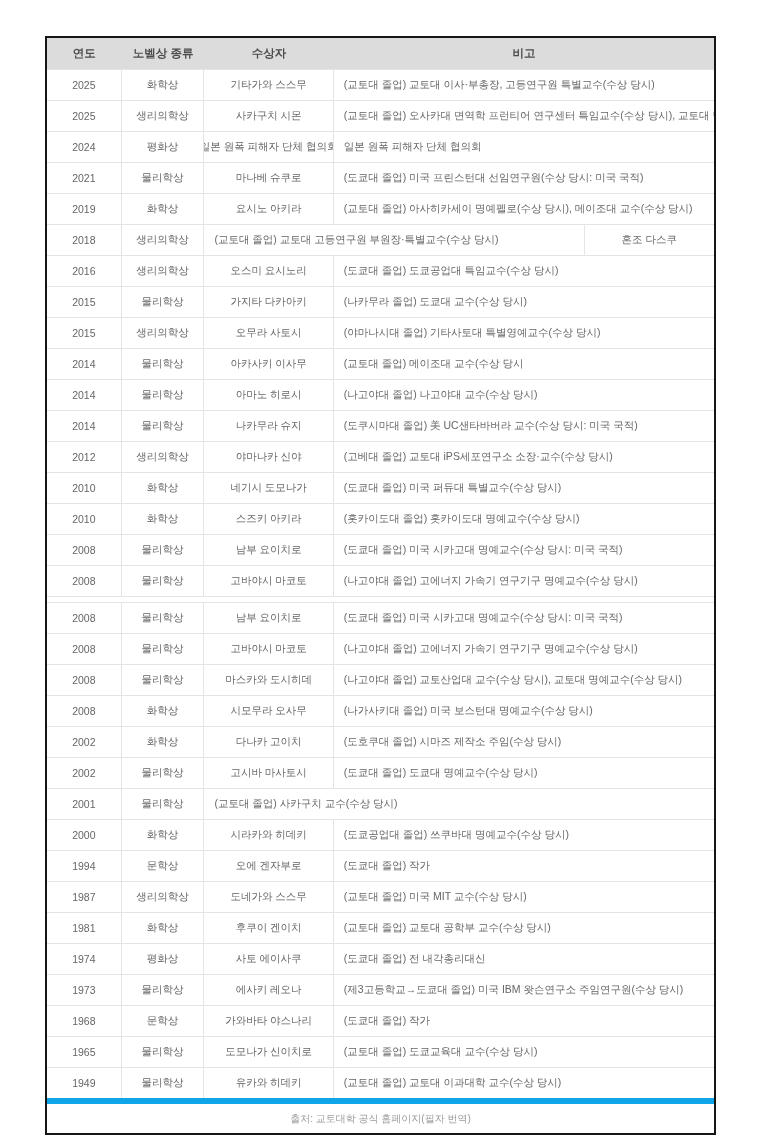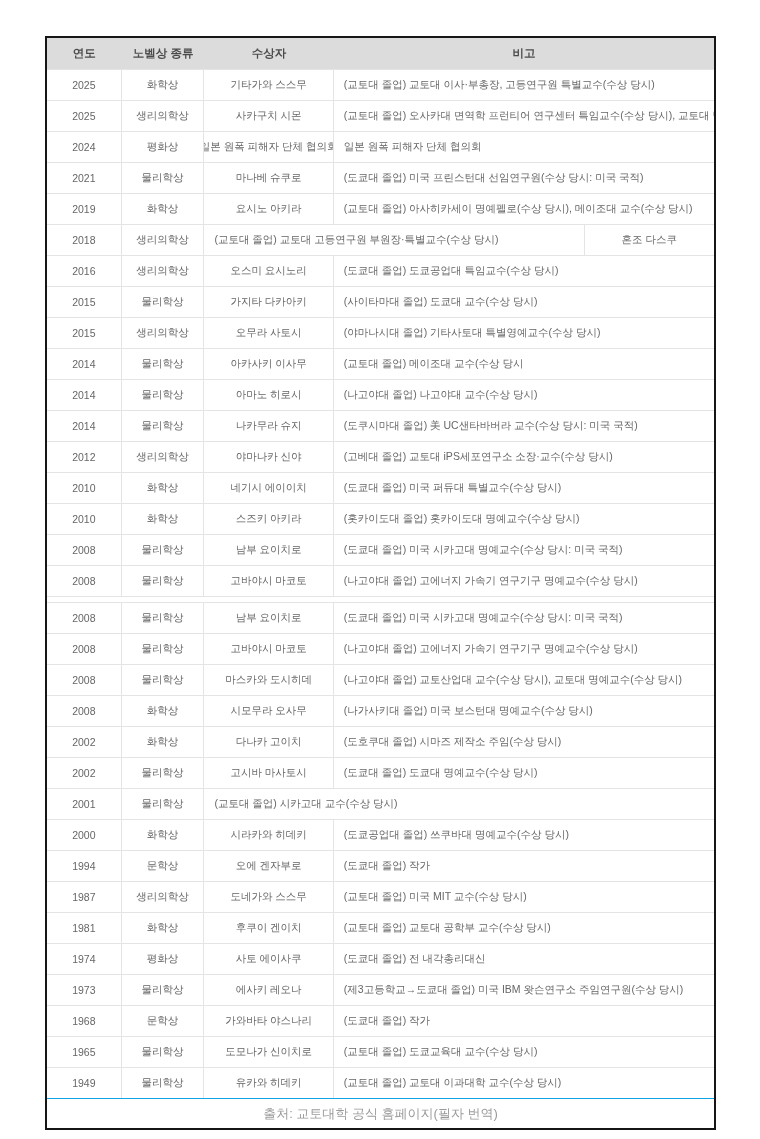--- a/index.html
+++ b/index.html
@@ -56,26 +56,26 @@
     text-align: right;
   }
   .brow .cell { white-space: nowrap; }
   .brow .cell:not(:last-child) { border-right: 1px solid #e4e4e4; }
   .section-gap {
     height: 5px;
     border-top: 1px solid #e4e4e4;
     background: #ffffff;
   }
   .tfoot {
-    border-top: 1px solid #0ea5e9;
+    border-top: 6px solid #0ea5e9;
     height: 29px;
     display: flex;
     align-items: center;
     justify-content: center;
-    font-size: 13px;
+    font-size: 10px;
     color: #9a9a9a;
   }
 </style>
 </head>
 <body>
 
 <div class="page">
   <div class="table-wrap">
 
     <div class="row thead">
@@ -132,21 +132,21 @@
         <div class="cell c-year">2016</div>
         <div class="cell c-prize">생리의학상</div>
         <div class="cell c-winner">오스미 요시노리</div>
         <div class="cell c-note">(도쿄대 졸업) 도쿄공업대 특임교수(수상 당시)</div>
       </div>
 
       <div class="row brow">
         <div class="cell c-year">2015</div>
         <div class="cell c-prize">물리학상</div>
         <div class="cell c-winner">가지타 다카아키</div>
-        <div class="cell c-note">(사이타마대 졸업) 도쿄대 교수(수상 당시)</div>
+        <div class="cell c-note">(나카무라 졸업) 도쿄대 교수(수상 당시)</div>
       </div>
 
       <div class="row brow">
         <div class="cell c-year">2015</div>
         <div class="cell c-prize">생리의학상</div>
         <div class="cell c-winner">오무라 사토시</div>
         <div class="cell c-note">(야마나시대 졸업) 기타사토대 특별영예교수(수상 당시)</div>
       </div>
 
       <div class="row brow">
@@ -173,21 +173,21 @@
       <div class="row brow">
         <div class="cell c-year">2012</div>
         <div class="cell c-prize">생리의학상</div>
         <div class="cell c-winner">야마나카 신야</div>
         <div class="cell c-note">(고베대 졸업) 교토대 iPS세포연구소 소장·교수(수상 당시)</div>
       </div>
 
       <div class="row brow">
         <div class="cell c-year">2010</div>
         <div class="cell c-prize">화학상</div>
-        <div class="cell c-winner">네기시 에이이치</div>
+        <div class="cell c-winner">네기시 도모나가</div>
         <div class="cell c-note">(도쿄대 졸업) 미국 퍼듀대 특별교수(수상 당시)</div>
       </div>
 
       <div class="row brow">
         <div class="cell c-year">2010</div>
         <div class="cell c-prize">화학상</div>
         <div class="cell c-winner">스즈키 아키라</div>
         <div class="cell c-note">(홋카이도대 졸업) 홋카이도대 명예교수(수상 당시)</div>
       </div>
 
@@ -243,21 +243,21 @@
       <div class="row brow">
         <div class="cell c-year">2002</div>
         <div class="cell c-prize">물리학상</div>
         <div class="cell c-winner">고시바 마사토시</div>
         <div class="cell c-note">(도쿄대 졸업) 도쿄대 명예교수(수상 당시)</div>
       </div>
 
       <div class="row brow">
         <div class="cell c-year">2001</div>
         <div class="cell c-prize">물리학상</div>
-        <div class="cell c-note">(교토대 졸업) 시카고대 교수(수상 당시)</div>
+        <div class="cell c-note">(교토대 졸업) 사카구치 교수(수상 당시)</div>
       </div>
 
       <div class="row brow">
         <div class="cell c-year">2000</div>
         <div class="cell c-prize">화학상</div>
         <div class="cell c-winner">시라카와 히데키</div>
         <div class="cell c-note">(도쿄공업대 졸업) 쓰쿠바대 명예교수(수상 당시)</div>
       </div>
 
       <div class="row brow">

